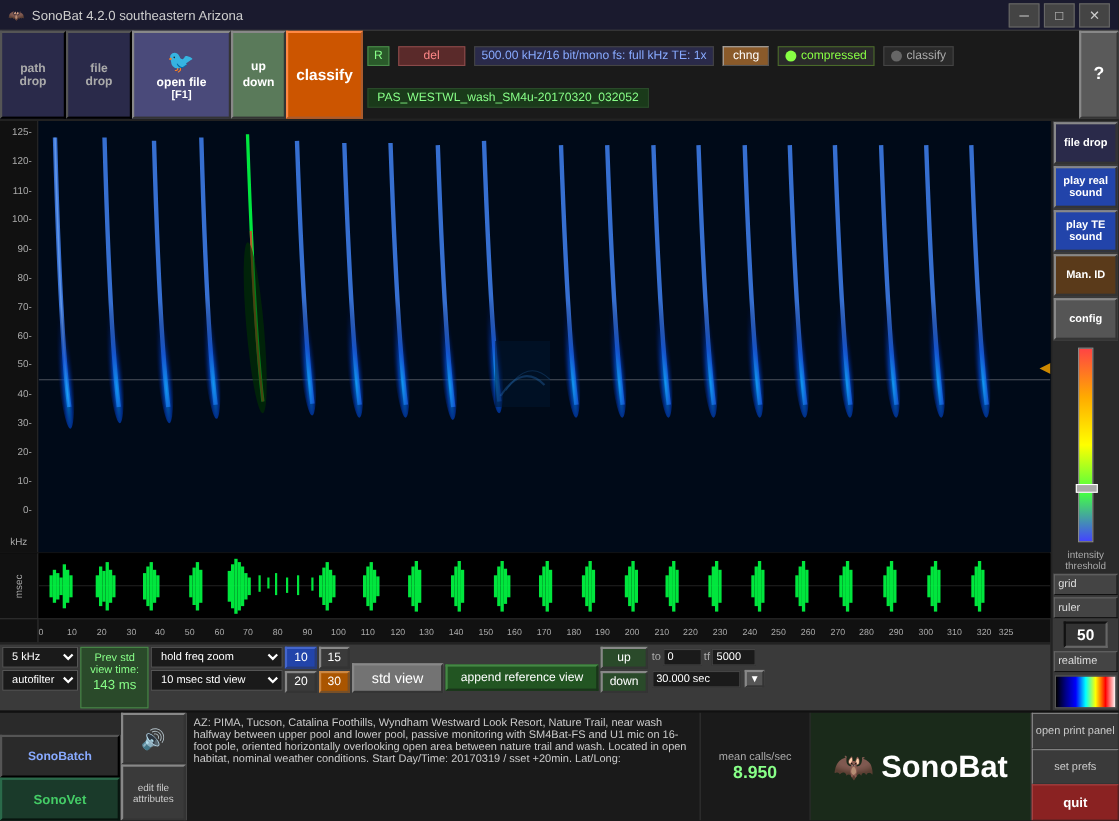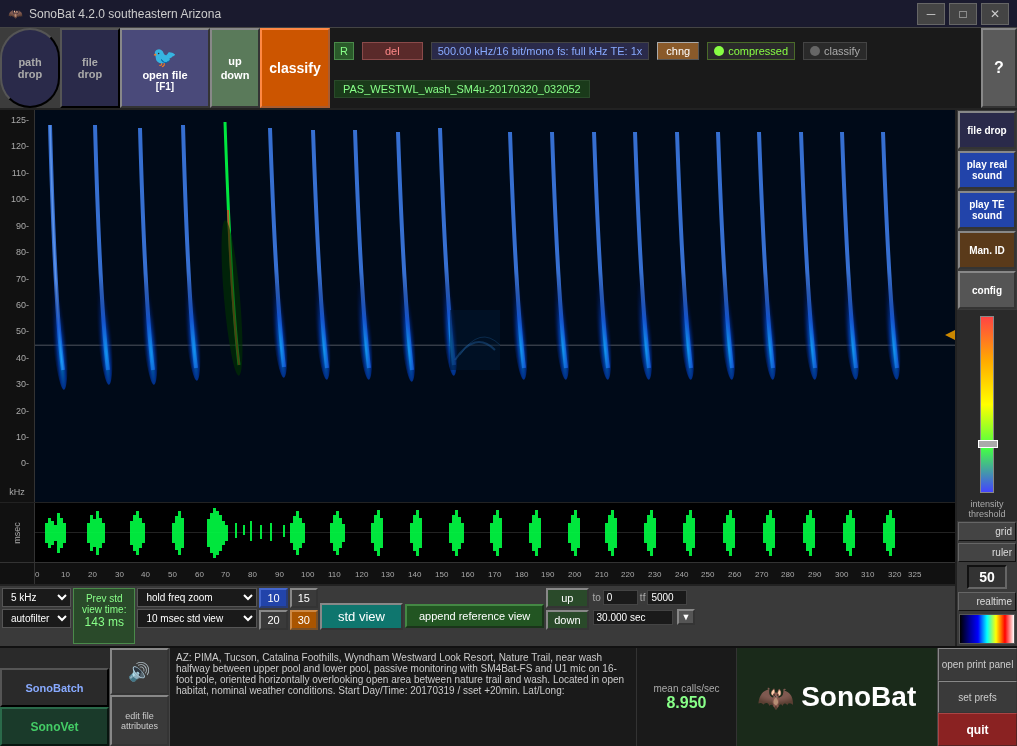--- a/index.html
+++ b/index.html
@@ -24,21 +24,21 @@
     }
 
     .toolbar-btn {
       display: flex; flex-direction: column; align-items: center; justify-content: center;
       padding: 4px 6px; background: #555; border: 2px outset #888; color: #fff;
       font-size: 11px; font-weight: bold; cursor: pointer; min-width: 60px; text-align: center;
       gap: 2px;
     }
     .toolbar-btn.dark { background: #2a2a4a; border-color: #555; color: #aaa; }
 
-    #path-drop { background: #2a2a4a; color: #aaa; font-size: 11px; border-radius: 30px; }
+    #path-drop { background: #2a2a4a; color: #aaa; font-size: 11px; }
     #file-drop-left { background: #2a2a4a; color: #aaa; font-size: 11px; }
     #open-file-btn { background: #4a4a6a; min-width: 80px; }
     #open-file-btn .icon { font-size: 22px; }
     #up-down-btn { background: #5a7a5a; min-width: 50px; }
     #classify-btn { background: #cc5500; min-width: 70px; font-size: 14px; border-color: #ff8844; }
 
     #info-panel {
       flex: 1; display: flex; flex-direction: column; justify-content: space-around;
       padding: 2px 4px; background: #1a1a1a;
     }
@@ -181,21 +181,21 @@
 
     
     #palette {
       height: 30px; background: linear-gradient(to right, #000, #00008b, #0000ff, #00ffff, #ffff00, #ff0000, #fff);
       margin: 2px; border: 1px solid #555;
     }
 
     
     .small-rp-btn {
       margin: 1px; padding: 3px; background: #444; border: 1px outset #666;
-      color: #ddd; font-size: 10px; text-align: right; cursor: pointer;
+      color: #ddd; font-size: 10px; text-align: left; cursor: pointer;
     }
 
     
     #spec-svg { width: 100%; height: 100%; }
 
     
     #wave-svg { width: 100%; height: 100%; }
 
     #ruler-value { 
       background: #333; color: #fff; border: 2px inset #666;
@@ -584,21 +584,21 @@
           <div style="display:flex; gap:2px;">
             <button class="ctrl-btn blue">10</button>
             <button class="ctrl-btn" style="background:#3a3a3a;">15</button>
           </div>
           <div style="display:flex; gap:2px;">
             <button class="ctrl-btn" style="background:#3a3a3a;">20</button>
             <button class="ctrl-btn orange">30</button>
           </div>
         </div>
 
-        <button class="ctrl-btn" style="background:#0f766e; font-size:13px; padding: 4px 16px; align-self:center;">std view</button>
+        <button class="ctrl-btn" style="background:#737373; font-size:13px; padding: 4px 16px; align-self:center;">std view</button>
 
         <button class="ctrl-btn green" style="padding:4px 12px; align-self:center;">append
 reference view</button>
 
         <div class="ctrl-group">
           <button class="ctrl-btn" style="background:#2a4a2a;">up</button>
           <button class="ctrl-btn" style="background:#2a4a2a;">down</button>
         </div>
 
         <div class="ctrl-group" style="padding:2px;">

